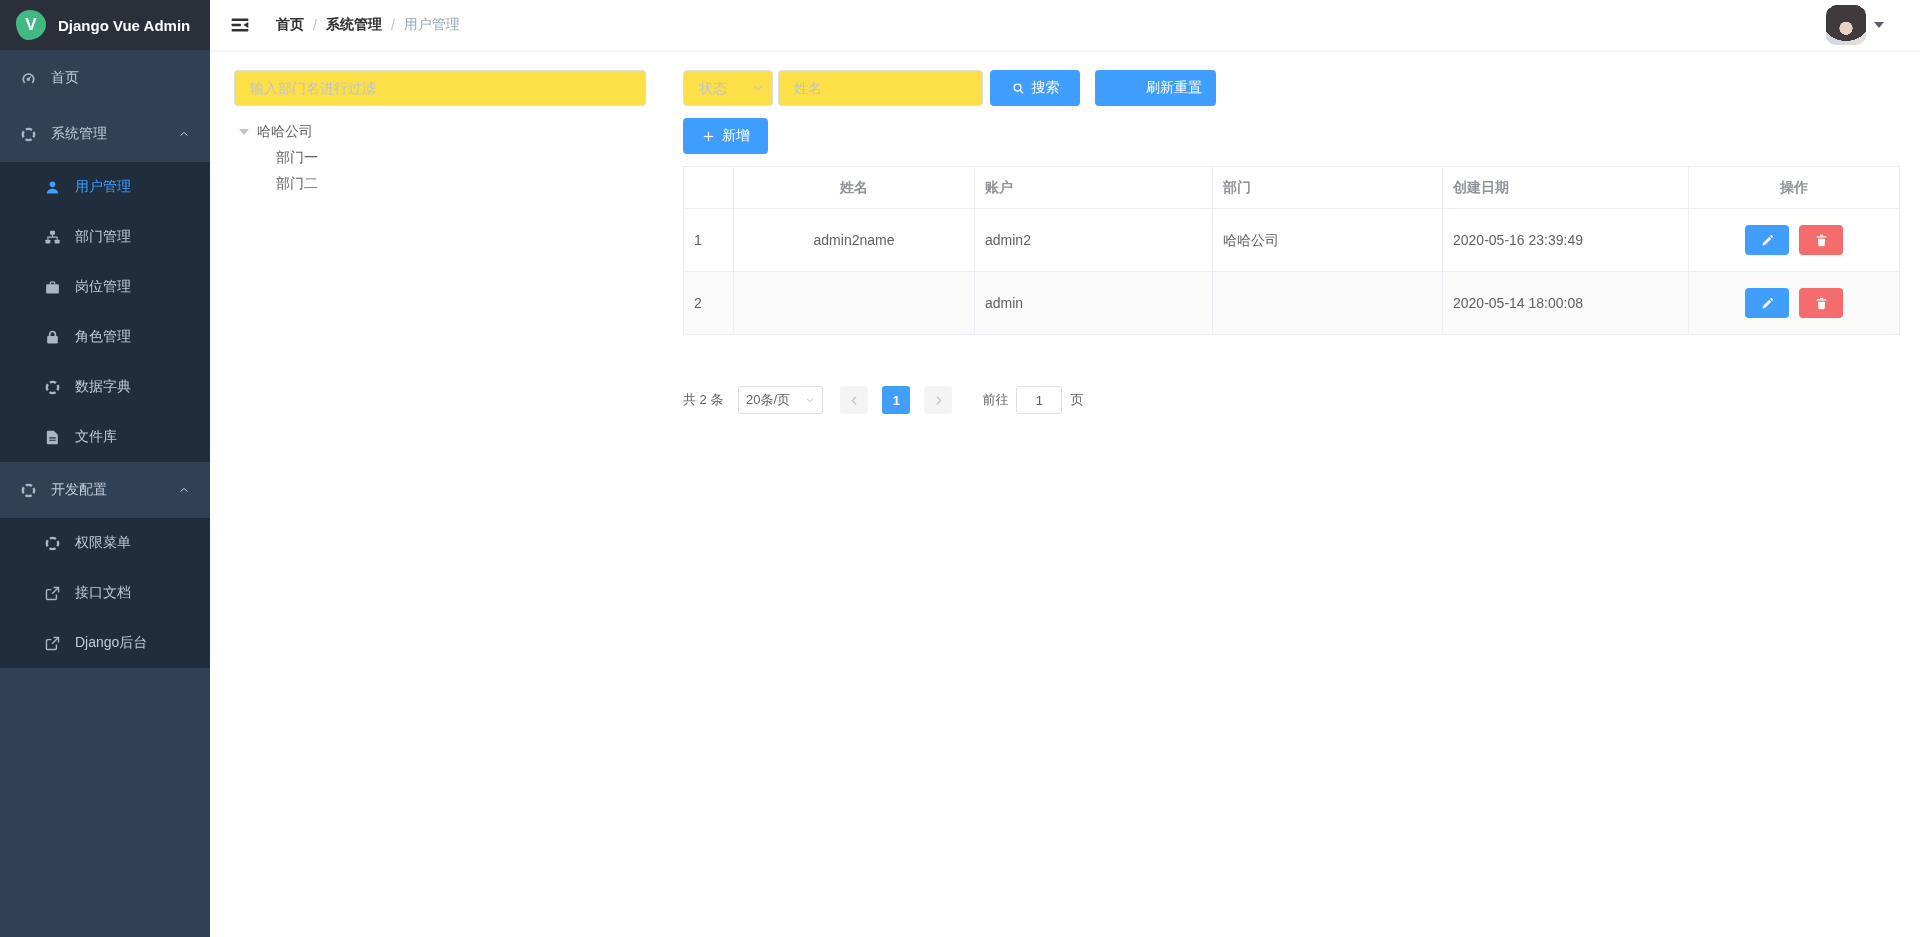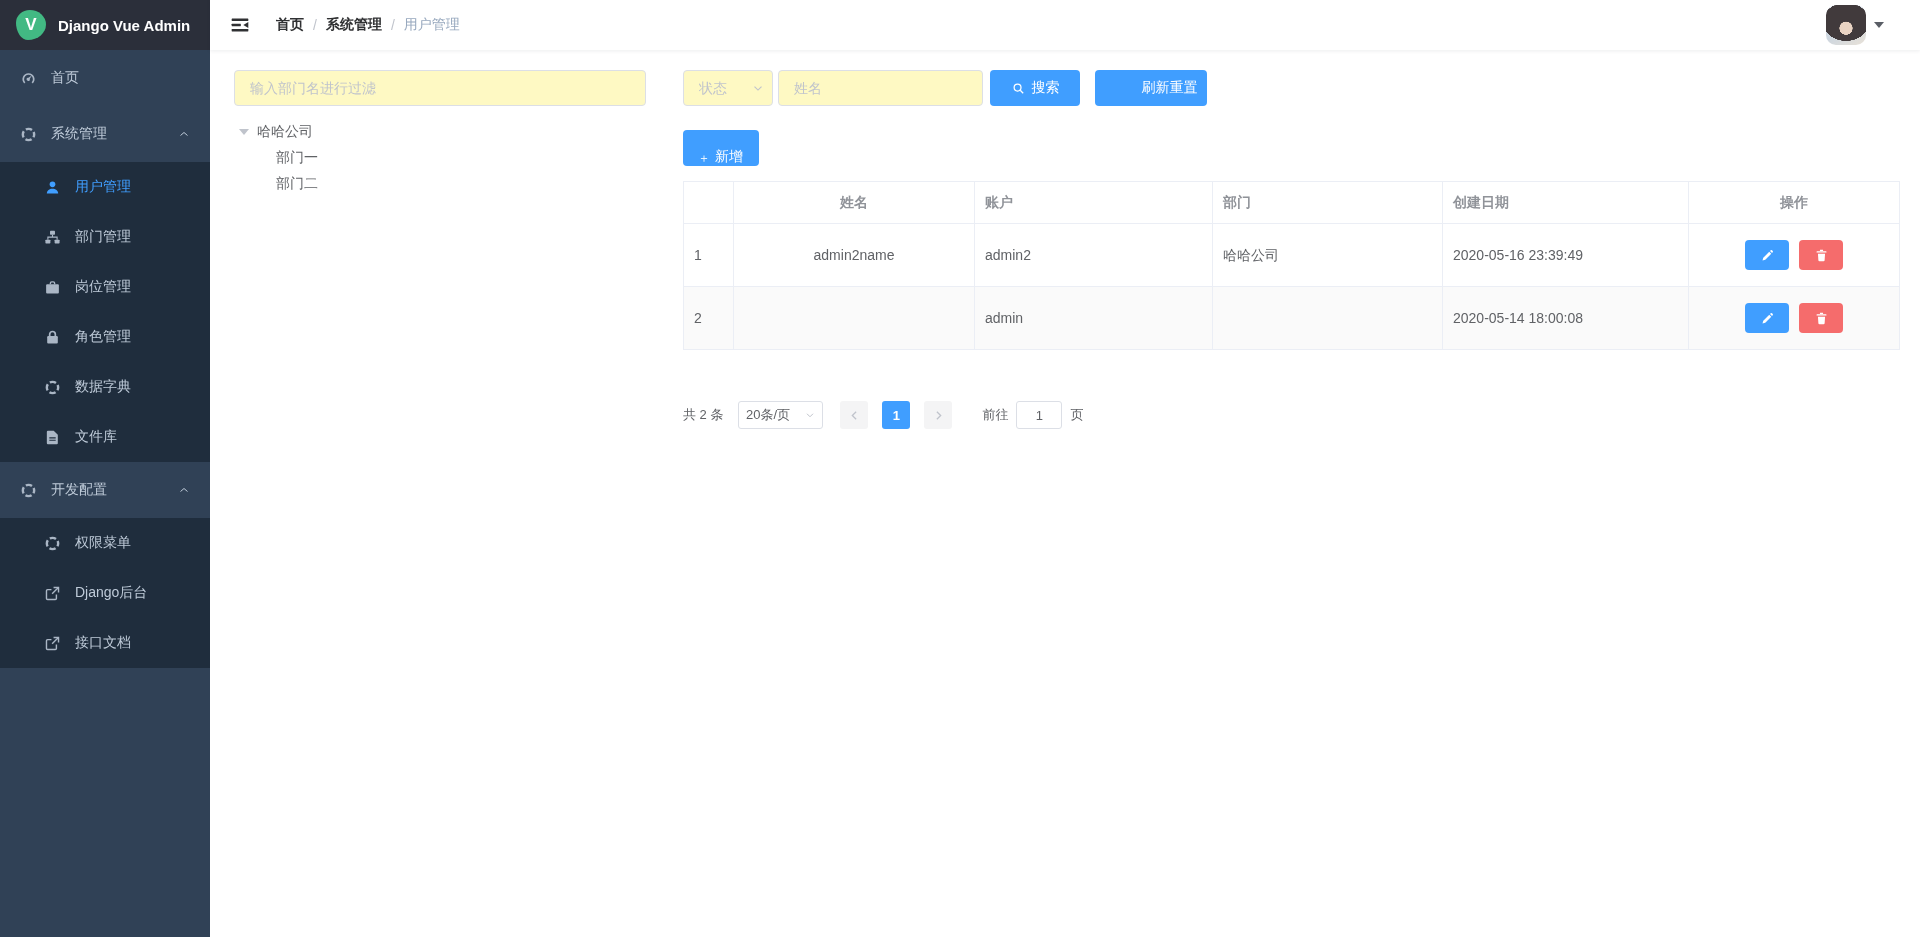--- a/index.html
+++ b/index.html
@@ -49,21 +49,21 @@
       radial-gradient(ellipse 58% 48% at 50% 42%, #413a3c 0 99%, rgba(0,0,0,0) 100%),
       linear-gradient(150deg, #dfe5ec 0%, #cdd6df 55%, #e9e2d8 100%);
   }
   .avatar-caret { width: 0; height: 0; border-left: 5px solid transparent; border-right: 5px solid transparent; border-top: 6px solid #5a5e66; }
 
   
   .content { flex: 1; display: flex; align-items: flex-start; padding: 20px 20px 0 24px; background: #fff; }
   .left-panel { width: 412px; flex-shrink: 0; }
   .text-input {
     height: 36px; width: 100%; border: 1px solid #dcdfe6; border-radius: 4px;
-    padding: 0 15px; font-size: 14px; color: #606266; outline: none; background: #fef9c3;
+    padding: 0 15px; font-size: 14px; color: #606266; outline: none; background: #fde047;
     font-family: inherit;
   }
   .text-input::placeholder { color: #c0c4cc; }
   .tree { margin-top: 13px; font-size: 14px; color: #606266; }
   .tree-row { height: 26px; display: flex; align-items: center; cursor: pointer; }
   .tree-caret { width: 0; height: 0; border-left: 5px solid transparent; border-right: 5px solid transparent; border-top: 6px solid #c0c4cc; margin: 0 8px 0 5px; }
   .tree-child { padding-left: 42px; }
 
   .right-panel { flex: 1; margin-left: 5px; min-width: 0; padding-left: 32px; }
   .filter-bar { display: flex; align-items: center; }
@@ -71,22 +71,22 @@
   .select-wrap .text-input { padding-right: 28px; cursor: pointer; }
   .select-caret { position: absolute; right: 8px; top: 11px; width: 14px; height: 14px; color: #c0c4cc; pointer-events: none; }
   .name-wrap { width: 205px; margin-left: 5px; flex-shrink: 0; }
   .btn {
     height: 36px; border: none; border-radius: 4px; background: #409EFF; color: #fff;
     font-size: 14px; font-family: inherit; display: inline-flex; align-items: center; justify-content: center;
     gap: 6px; padding: 0 16px; cursor: pointer; white-space: nowrap;
   }
   .btn svg { width: 15px; height: 15px; }
   .btn-search { margin-left: 7px; width: 90px; }
-  .btn-reset { margin-left: 15px; width: 112px; gap: 37px; }
-  .btn-add { margin-top: 24px; width: 76px; align-items: flex-end; }
+  .btn-reset { margin-left: 15px; width: 121px; gap: 37px; }
+  .btn-add { margin-top: 12px; width: 85px; }
 
   
   .data-table { margin-top: 12px; width: 100%; border-collapse: collapse; table-layout: fixed; font-size: 14px; }
   .data-table th, .data-table td { border: 1px solid #ebeef5; line-height: 23px; }
   .data-table th { color: #909399; font-weight: 700; padding: 9px 10px; text-align: left; background: #fff; }
   .data-table td { color: #606266; padding: 16px 10px; text-align: left; }
   .data-table .col-center { text-align: center; }
   .data-table tr.striped td { background: #fafafa; }
   .op-btn { width: 44px; height: 30px; border: none; border-radius: 4px; display: inline-flex; align-items: center; justify-content: center; cursor: pointer; vertical-align: middle; }
   .op-btn svg { width: 15px; height: 15px; }
@@ -226,31 +226,31 @@
           <span>权限菜单</span>
         </div>
         <div class="menu-item">
           <span class="mi-icon">
             <svg viewBox="0 0 24 24">
                 <path d="M17.5 13.5V19a1.5 1.5 0 0 1-1.5 1.5H5A1.5 1.5 0 0 1 3.5 19V8A1.5 1.5 0 0 1 5 6.5h5.5" fill="none" stroke="currentColor" stroke-width="2"></path>
                 <path d="M13.5 3.5h7v7" fill="none" stroke="currentColor" stroke-width="2"></path>
                 <path d="M20 4l-8.5 8.5" stroke="currentColor" stroke-width="2"></path>
               </svg>
           </span>
-          <span>Django后台</span>
+          <span>接口文档</span>
         </div>
         <div class="menu-item">
           <span class="mi-icon">
             <svg viewBox="0 0 24 24">
                 <path d="M17.5 13.5V19a1.5 1.5 0 0 1-1.5 1.5H5A1.5 1.5 0 0 1 3.5 19V8A1.5 1.5 0 0 1 5 6.5h5.5" fill="none" stroke="currentColor" stroke-width="2"></path>
                 <path d="M13.5 3.5h7v7" fill="none" stroke="currentColor" stroke-width="2"></path>
                 <path d="M20 4l-8.5 8.5" stroke="currentColor" stroke-width="2"></path>
               </svg>
           </span>
-          <span>接口文档</span>
+          <span>Django后台</span>
         </div>
       </div>
     </nav>
   </aside>
 
   <div class="main">
 
     <header class="topbar">
       <div class="hamburger">
         <svg viewBox="0 0 24 24">

